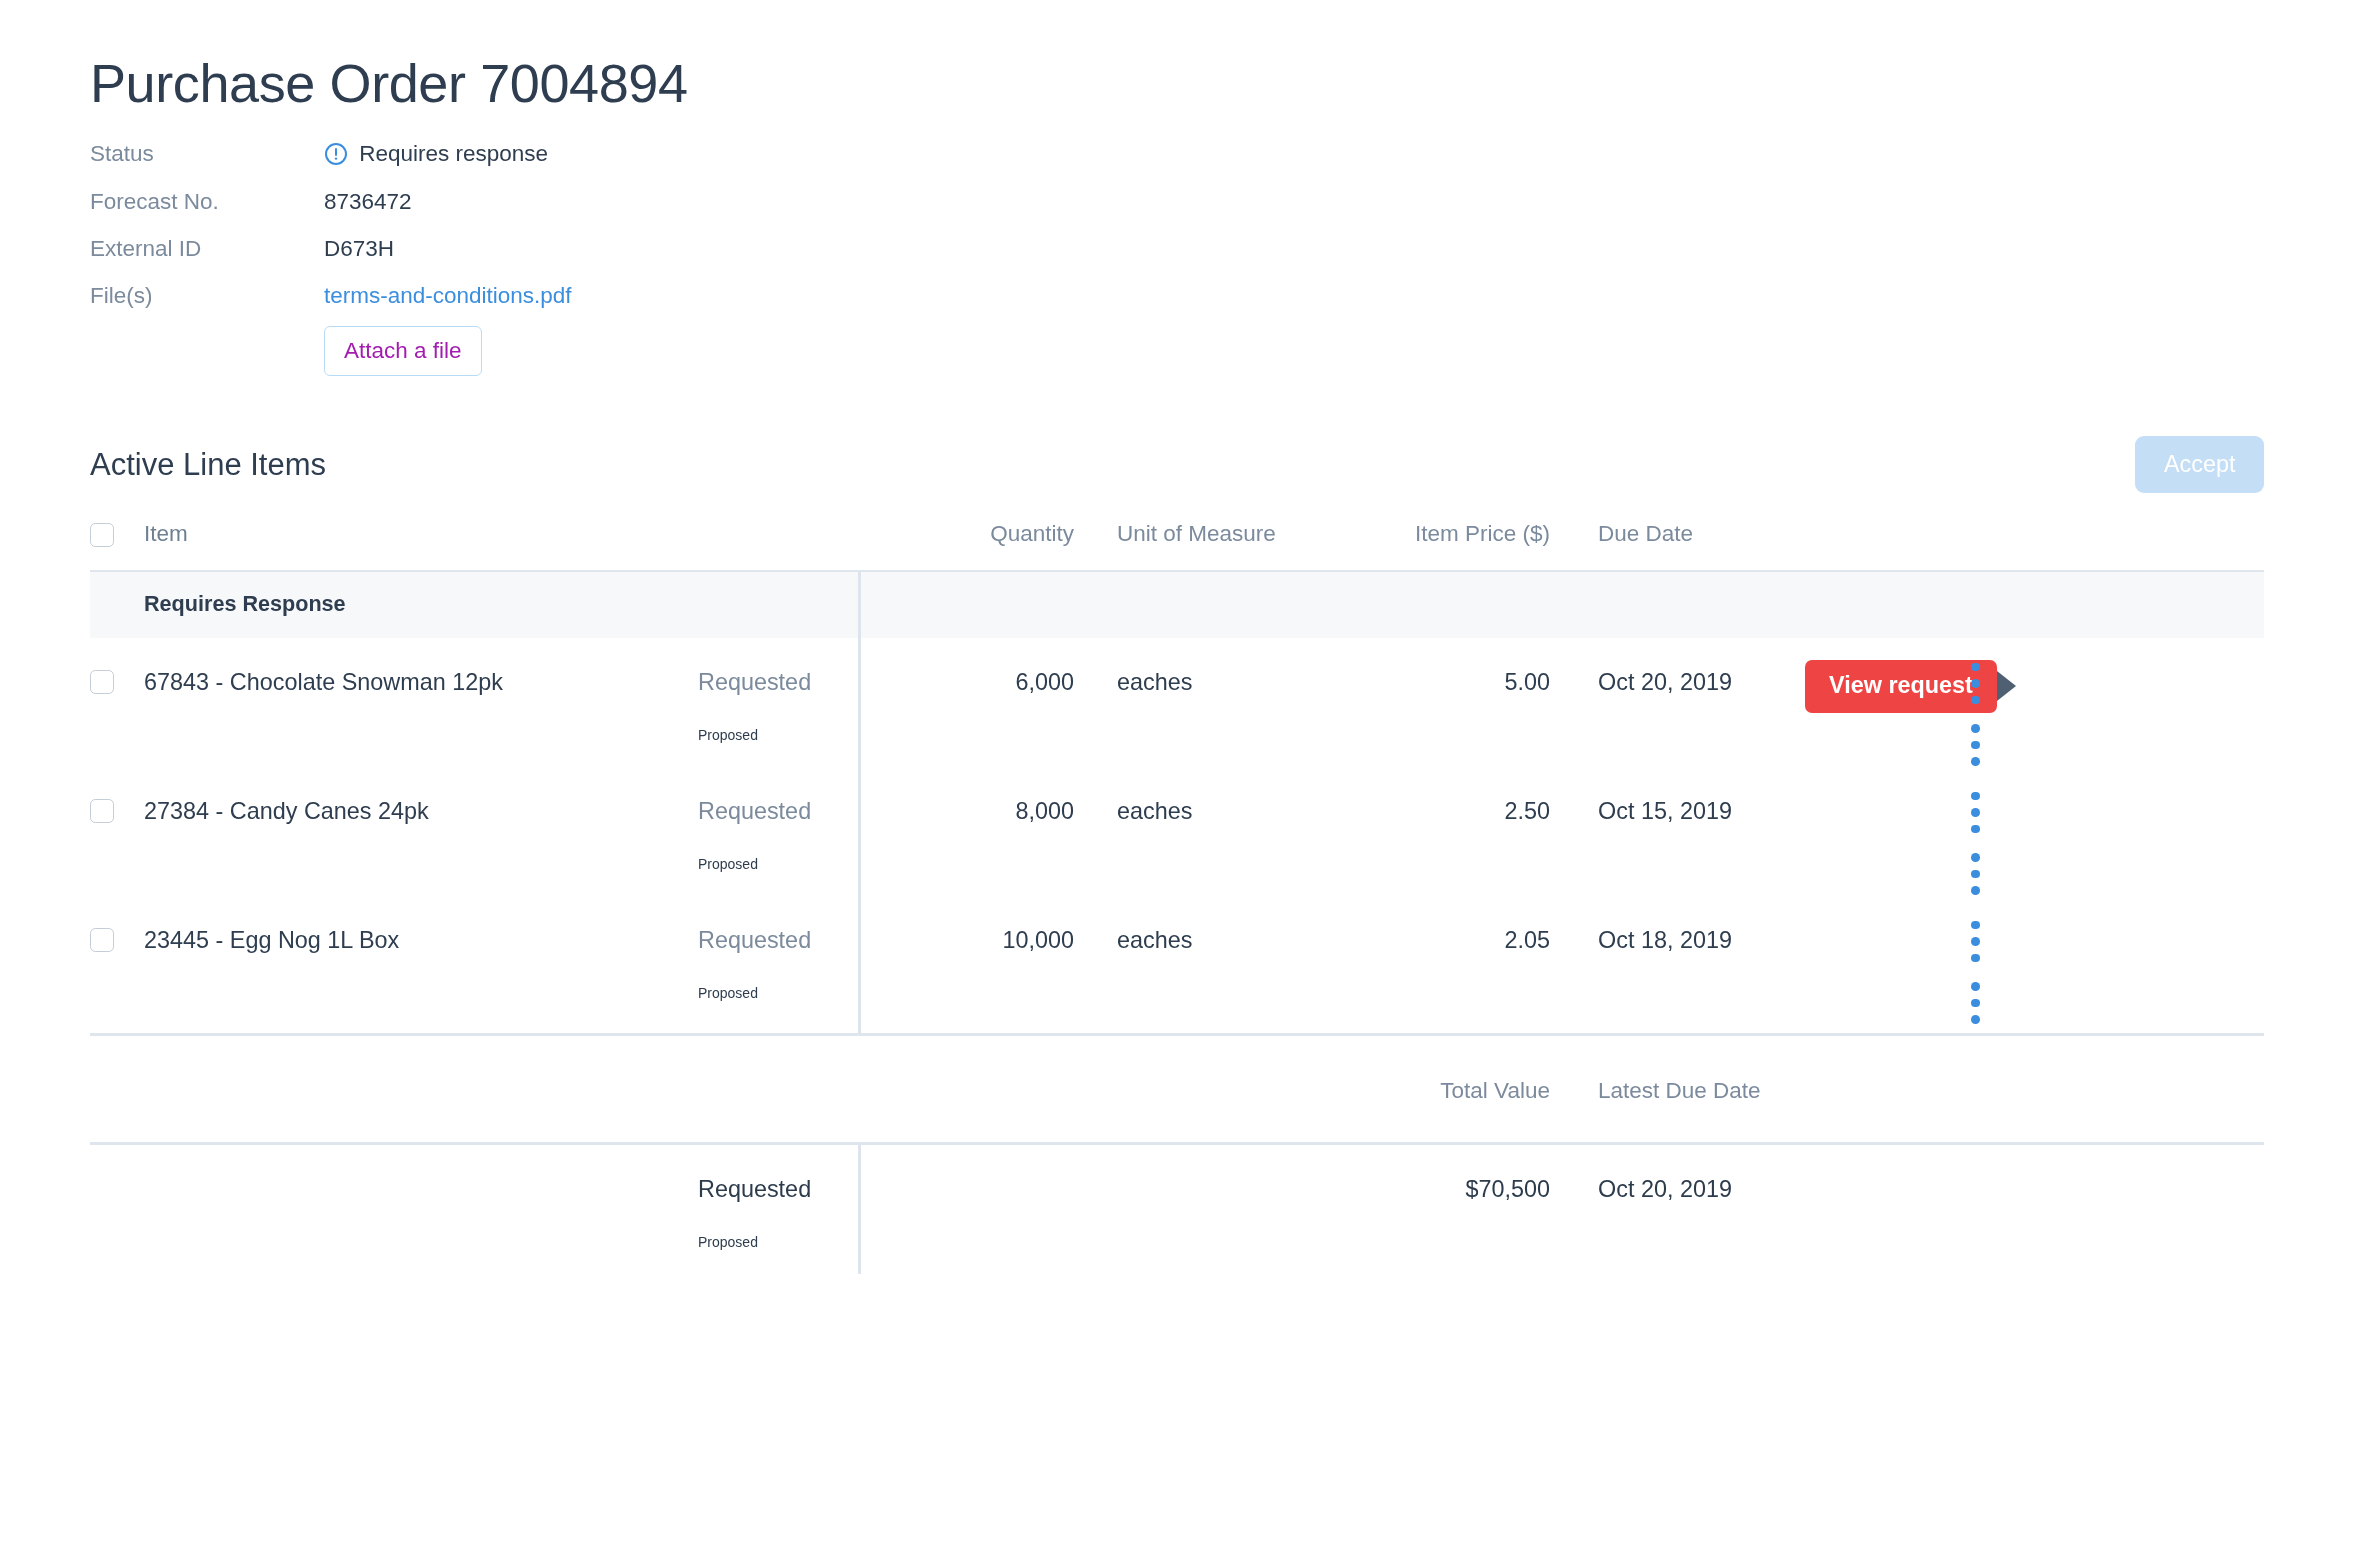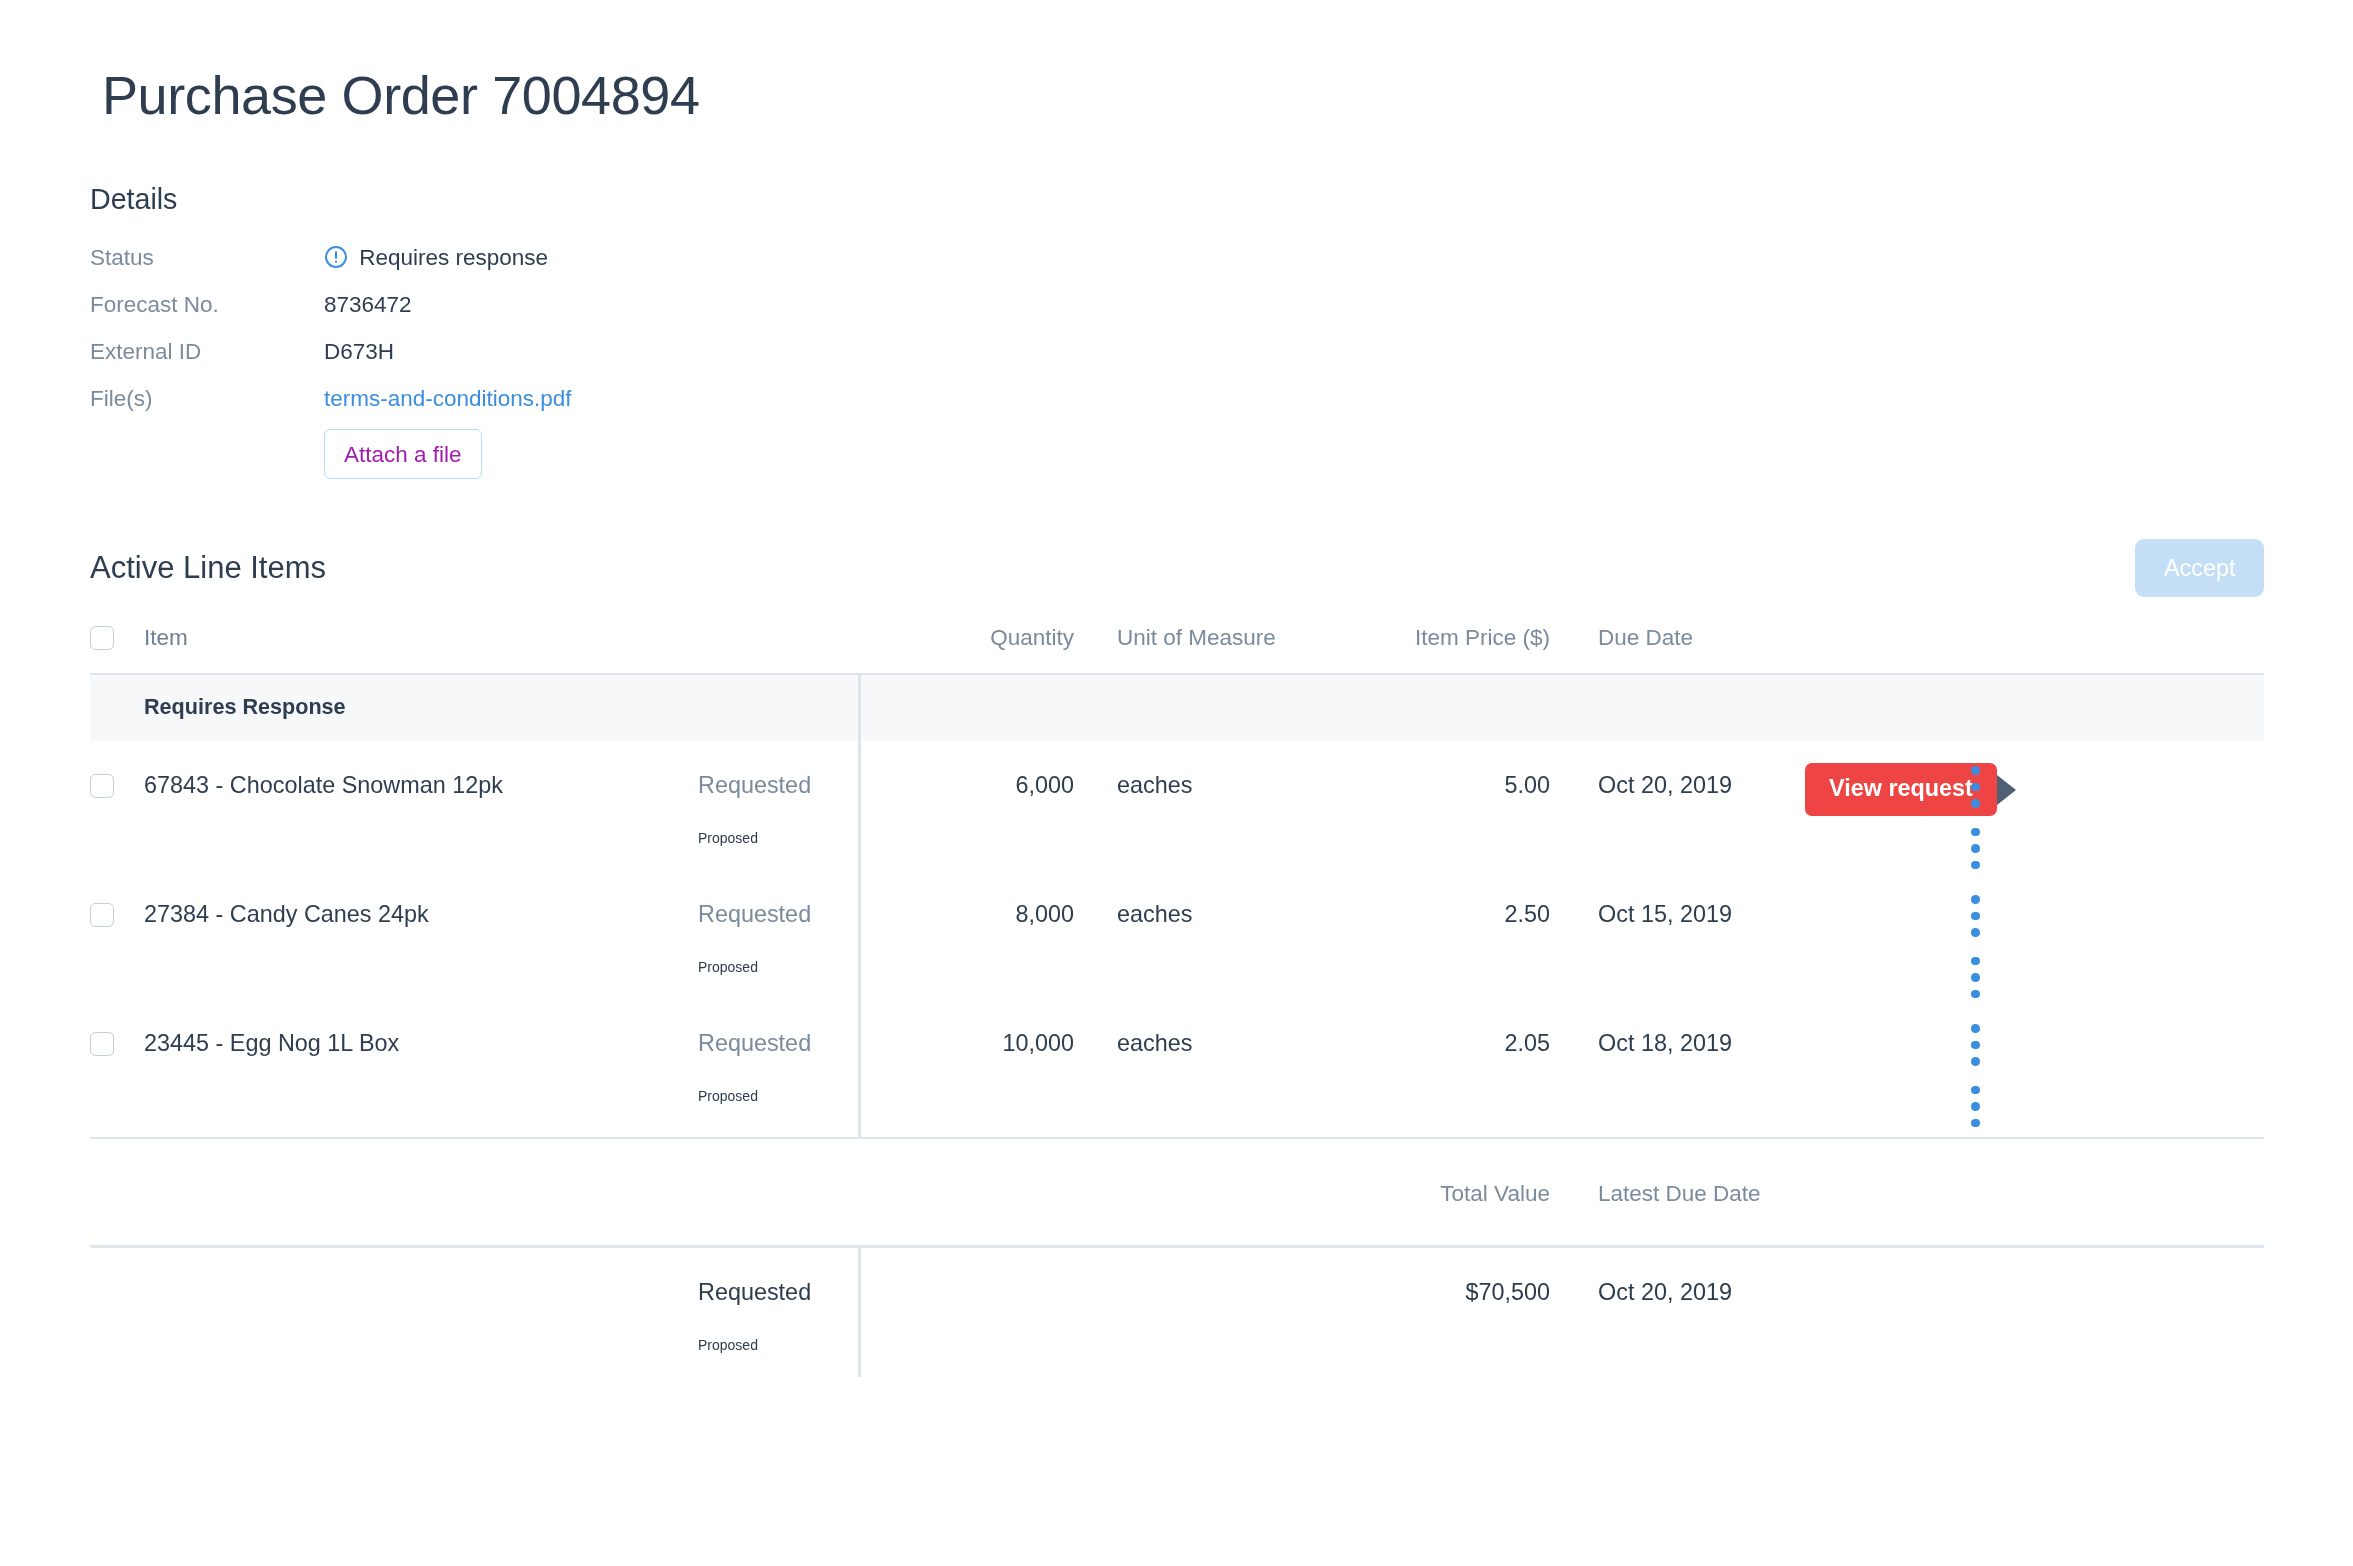--- a/index.html
+++ b/index.html
@@ -23,21 +23,21 @@
     box-sizing: border-box;
     padding: 0 90px;
   }
 
   
   .po-title {
     font-size: 54px;
     font-weight: 400;
     color: #2e3d4f;
     letter-spacing: -0.4px;
-    margin: 12px;
+    margin: 0;
     padding-top: 54px;
     line-height: 1.1;
   }
 
   
   .section-heading {
     font-size: 28.6px;
     font-weight: 400;
     color: #2e3d4f;
     margin: 0;
@@ -293,21 +293,20 @@
     padding-top: 31px;
   }
 </style>
 </head>
 <body>
 
 <div class="page">
 
   <h1 class="po-title">Purchase Order 7004894</h1>
 
-  <h2 class="section-heading">Details</h2>
 
   <table class="details-table">
     <tbody>
         <tr>
       <td class="details-label">Status</td>
       <td class="details-value">
         <span class="status-cell">
           <span class="info-icon">
             <svg width="24" height="24" viewBox="0 0 24 24" fill="none">
               <circle cx="12" cy="12" r="10" stroke="#3b8ede" stroke-width="2"></circle>

